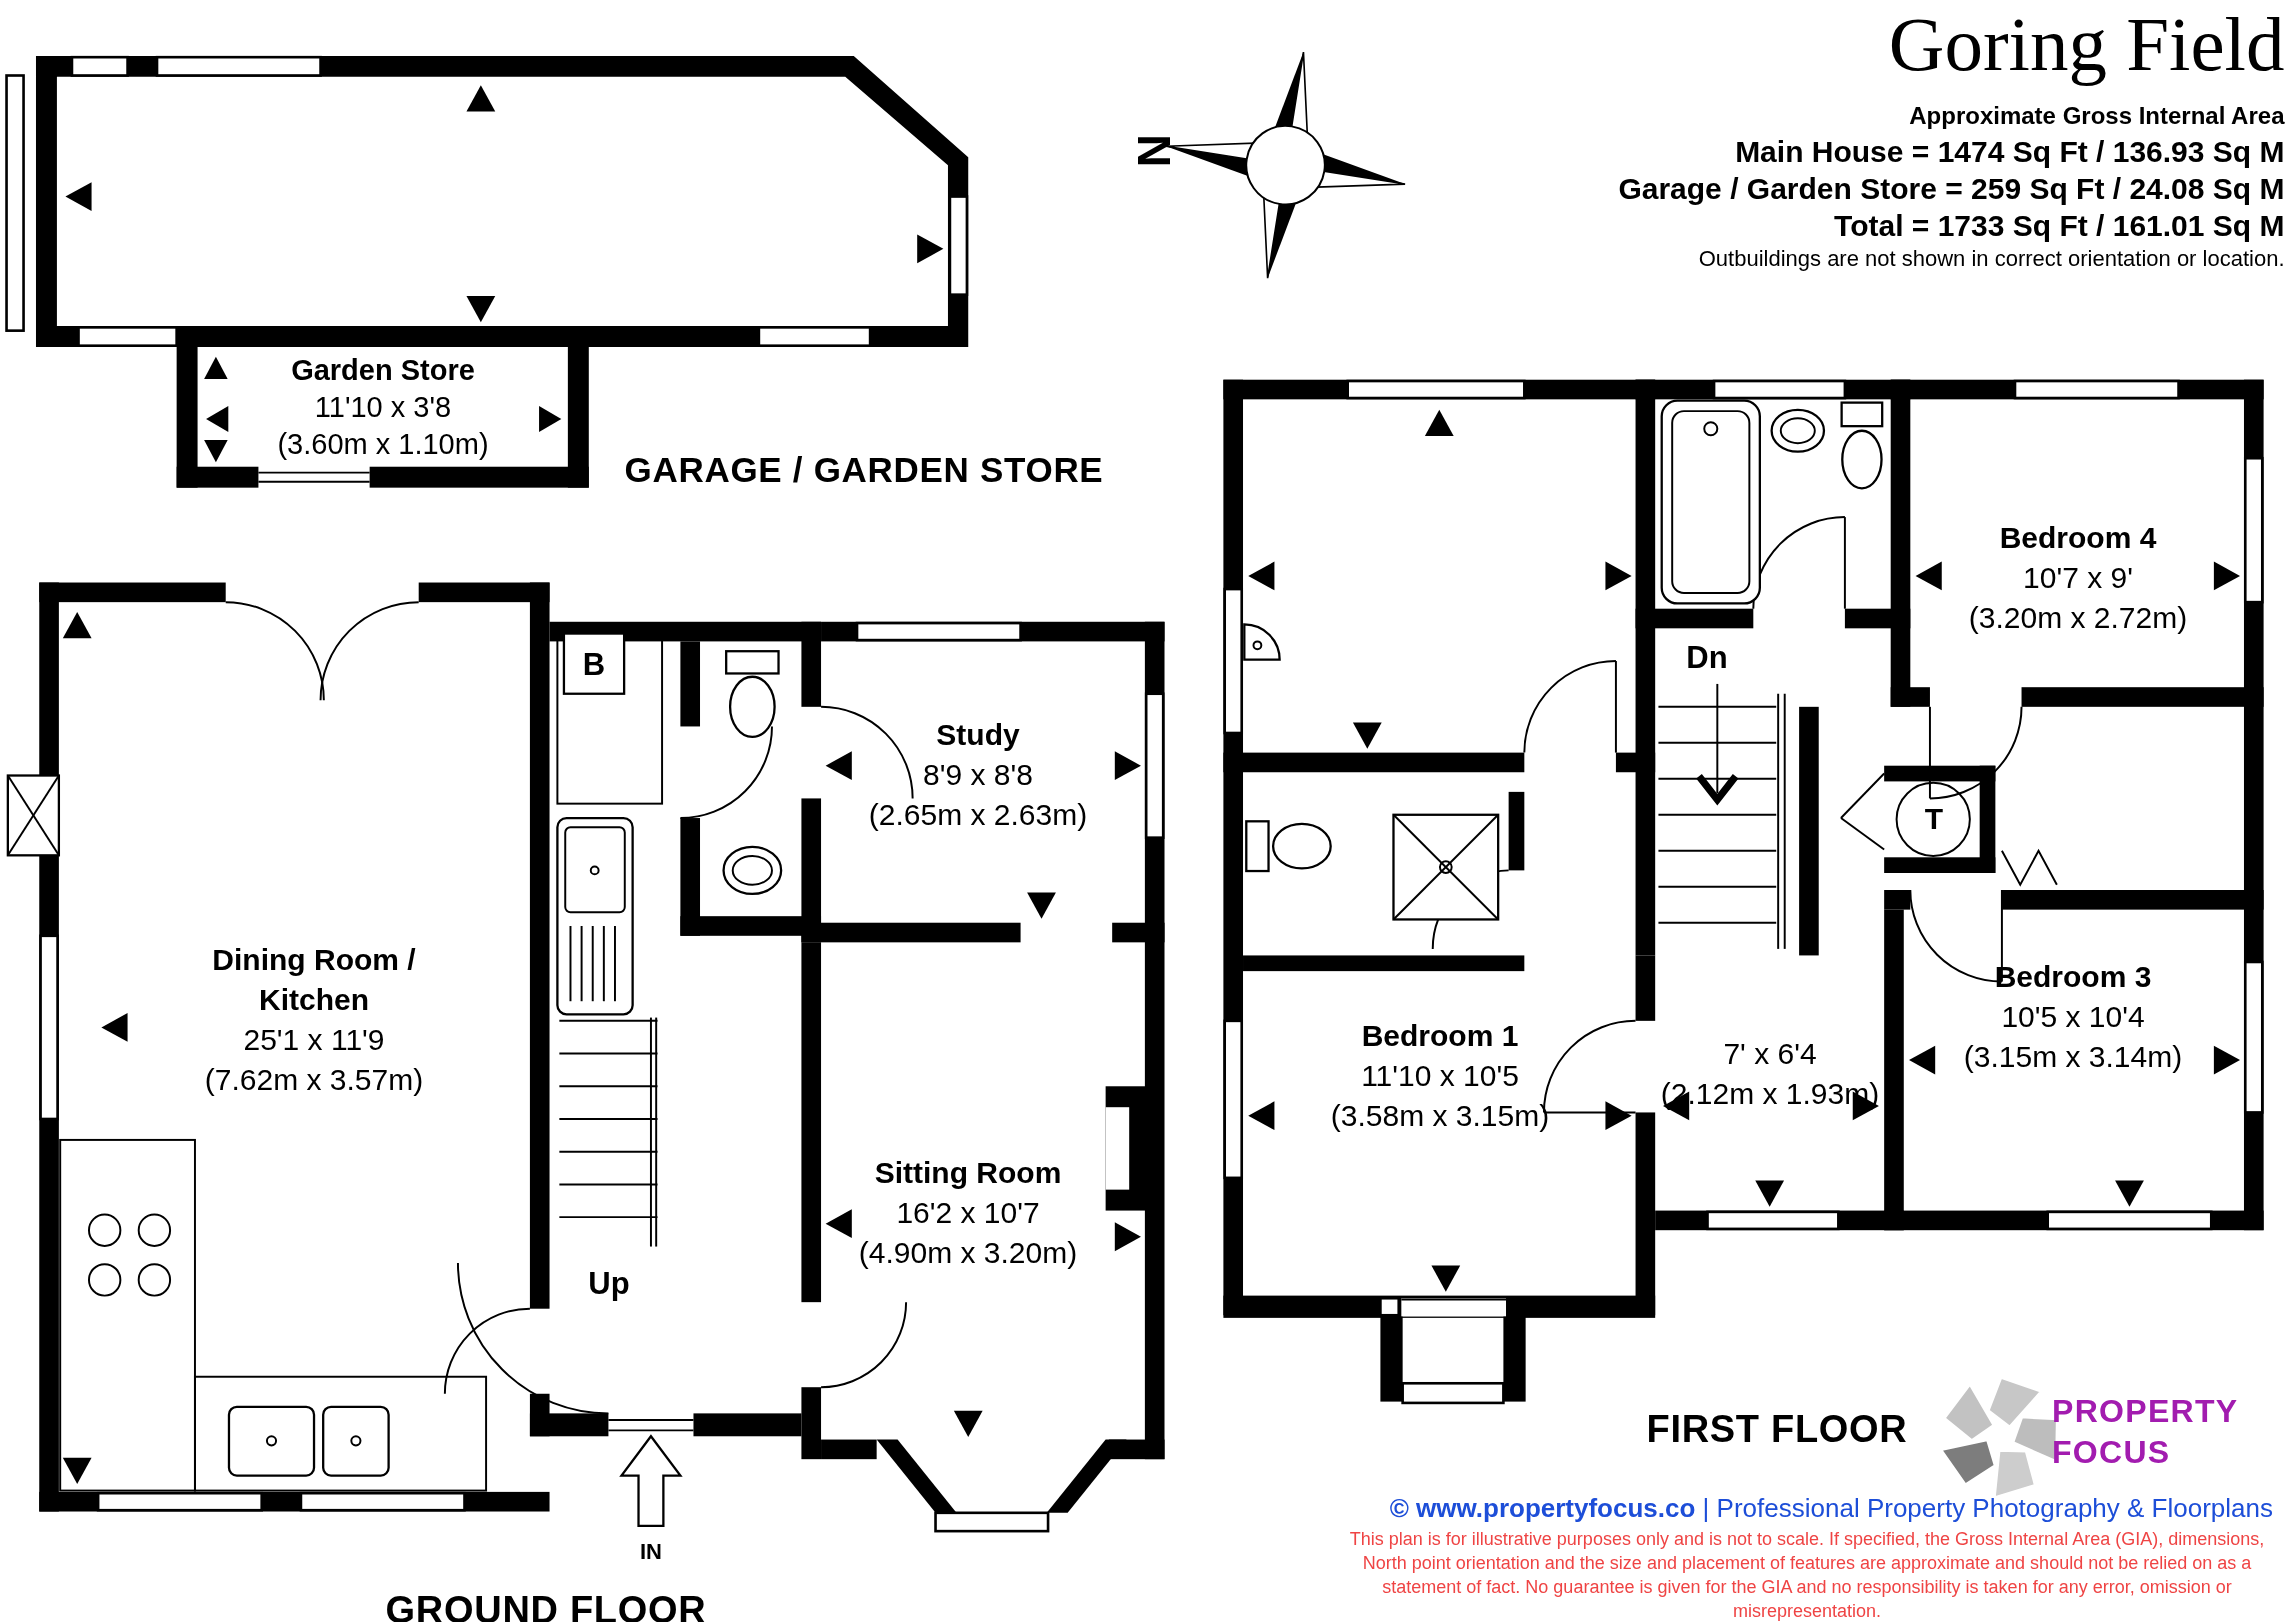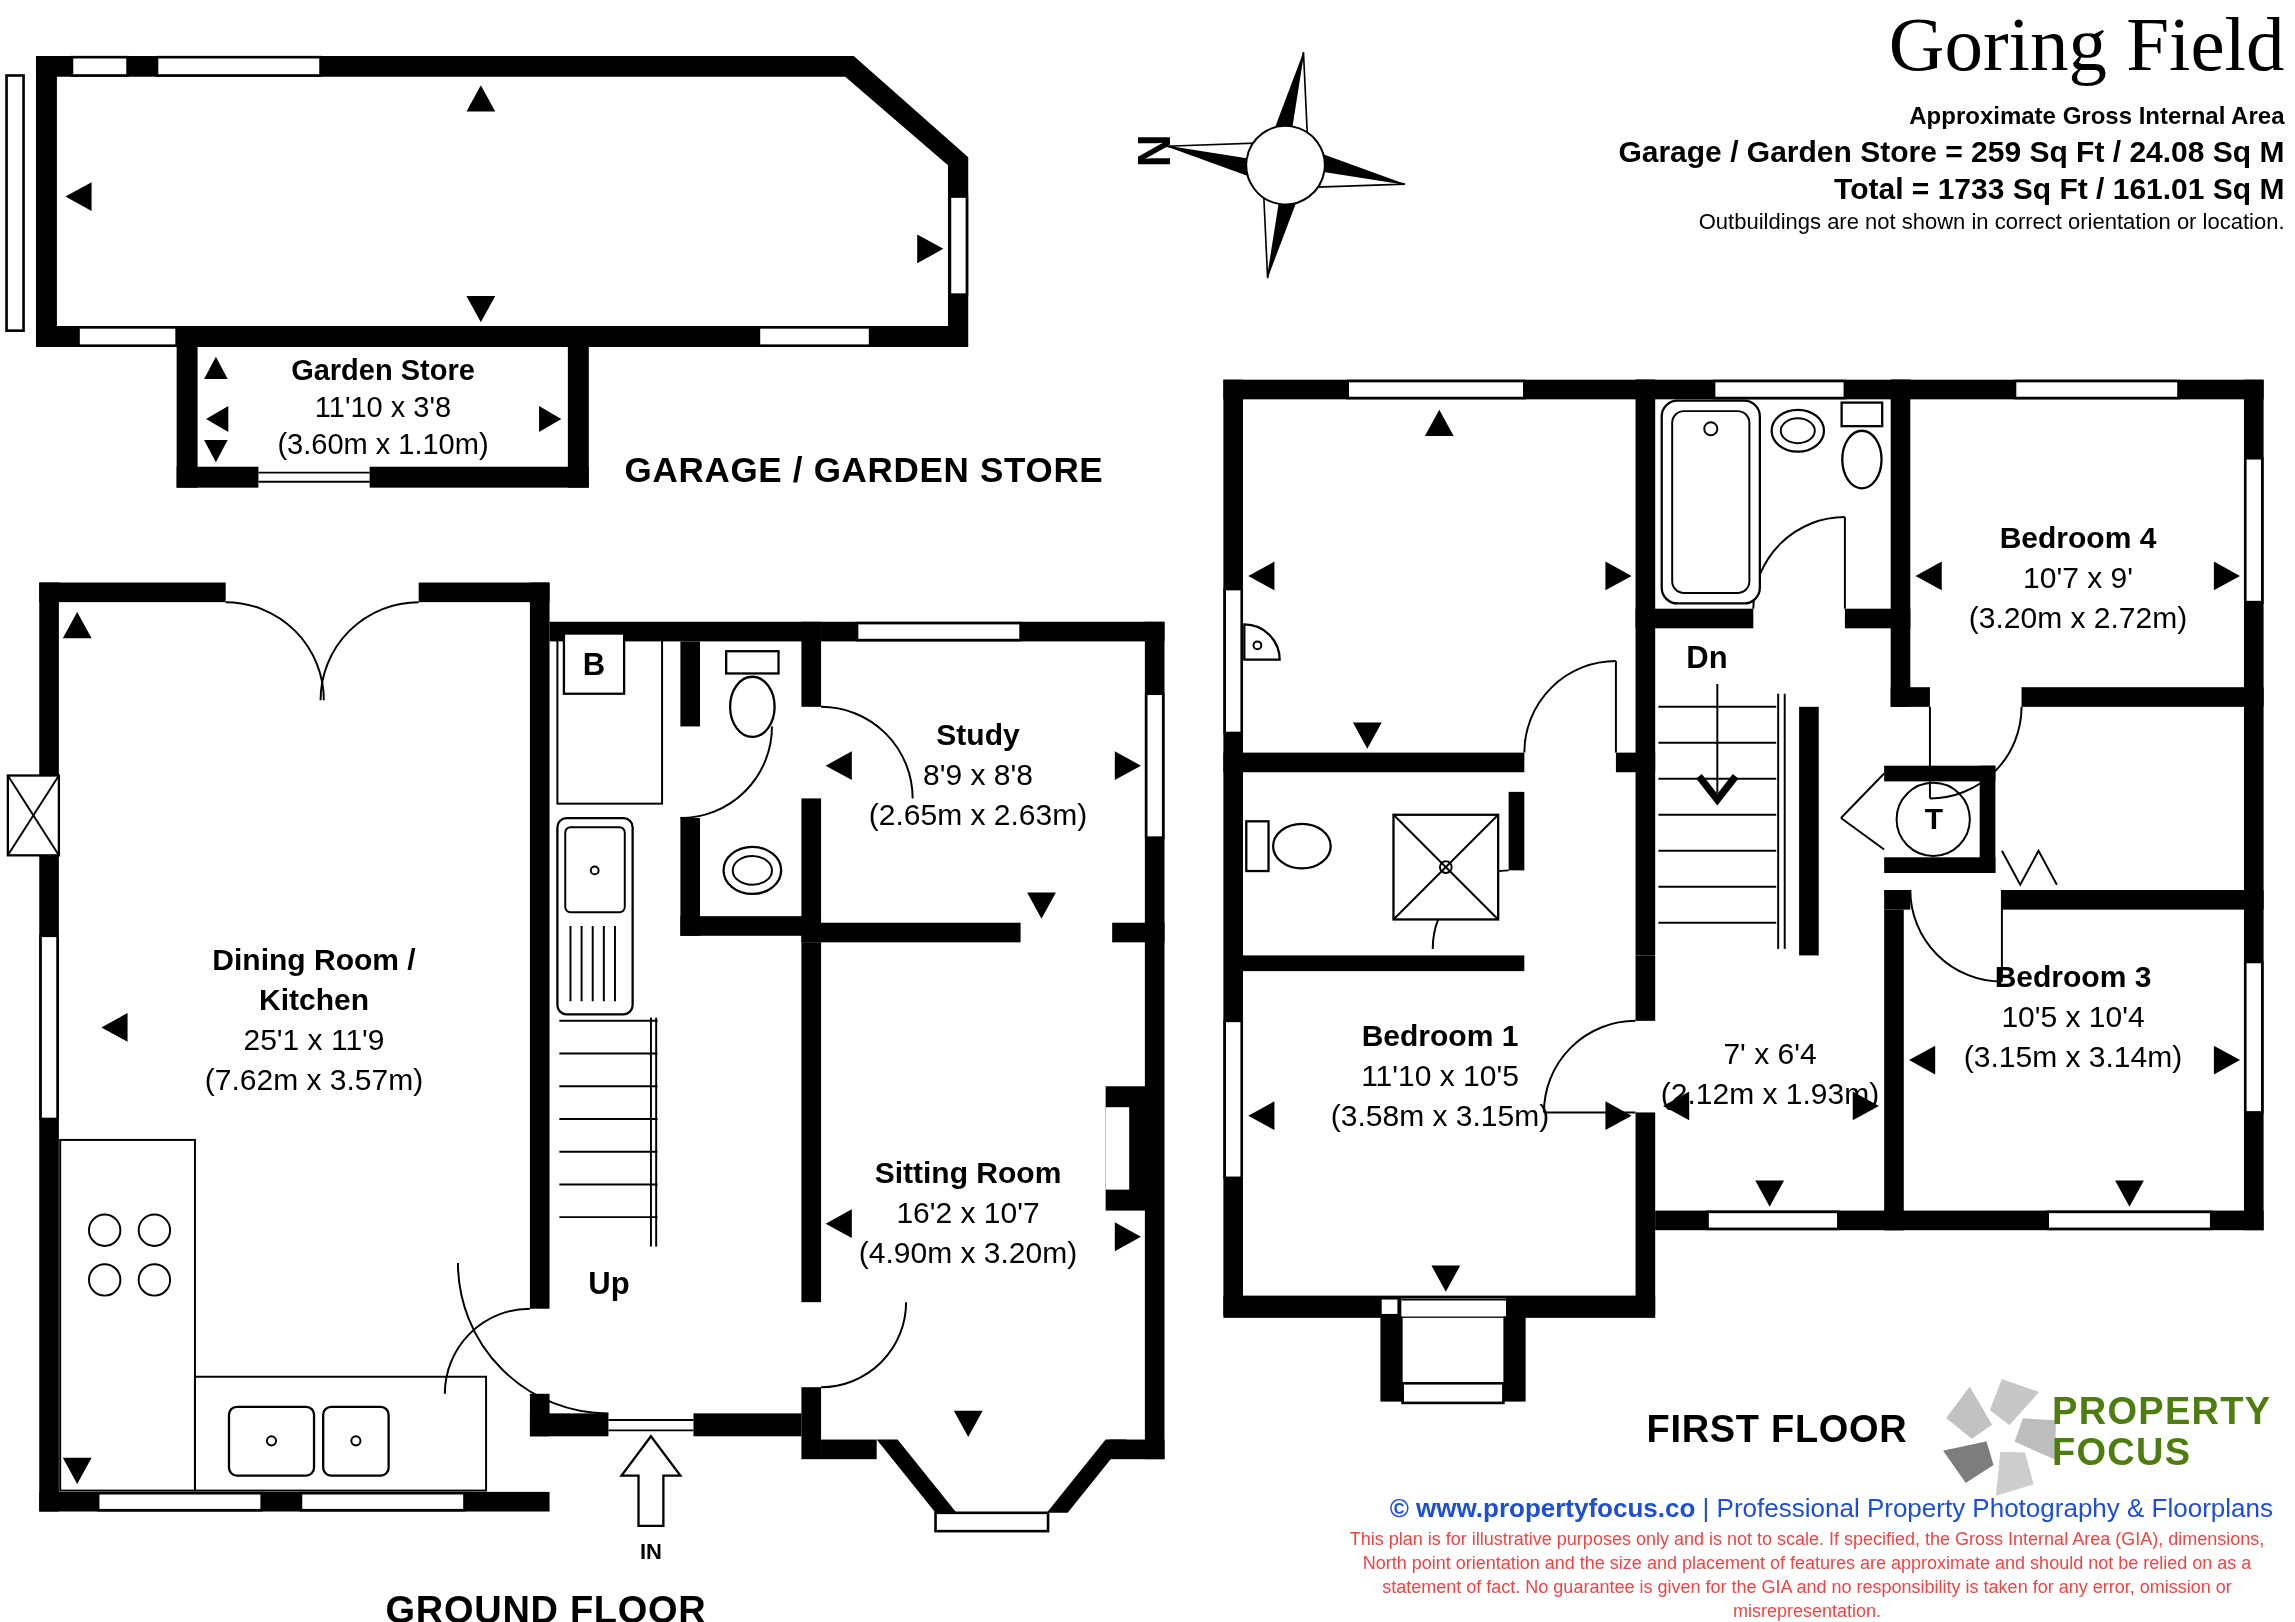--- a/index.html
+++ b/index.html
@@ -16,22 +16,22 @@
       font-size:30px;line-height:40px;white-space:nowrap;}
   .rl .nm{font-weight:700;}
   .cap{position:absolute;transform:translateX(-50%);font-weight:700;font-size:38px;
        letter-spacing:0.7px;white-space:nowrap;}
   .mk{position:absolute;transform:translate(-50%,-50%);font-weight:700;font-size:31px;}
   .titleblock{position:absolute;right:10.5px;top:3.9px;width:916px;text-align:right;}
   .titleblock .main{font-family:"Liberation Serif",serif;font-weight:400;font-size:77px;line-height:81px;}
   .titleblock .sub{font-weight:700;font-size:24px;line-height:35px;margin-top:13px;}
   .titleblock .area{font-weight:700;font-size:30px;line-height:37px;}
   .titleblock .note{font-size:22px;line-height:29px;}
-  .logo-text{position:absolute;left:2052px;top:1391px;color:#4d7c0f;font-weight:700;
-             font-size:38px;line-height:41px;letter-spacing:1.3px;}
+  .logo-text{position:absolute;left:2052px;top:1391px;color:#a21caf;font-weight:700;
+             font-size:32px;line-height:41px;letter-spacing:1.3px;}
   .credit{position:absolute;right:22px;top:1493px;color:#1d4ed8;font-size:26px;white-space:nowrap;}
   .credit b{font-weight:700;}
   .disclaimer{position:absolute;left:1328px;top:1527px;width:958px;color:#ef4444;
               font-size:18px;line-height:24px;text-align:center;}
 </style>
 </head>
 <body>
 
 <div class="stage">
 
@@ -316,20 +316,21 @@
       <path d="M0,-92 L64,-70 L14,-14 L-20,-40 Z" fill="#cdcdcd" stroke="#fff" stroke-width="6" transform="rotate(144)"></path>
       <path d="M0,-92 L64,-70 L14,-14 L-20,-40 Z" fill="#7d7d7d" stroke="#fff" stroke-width="6" transform="rotate(216)"></path>
       <path d="M0,-92 L64,-70 L14,-14 L-20,-40 Z" fill="#c2c2c2" stroke="#fff" stroke-width="6" transform="rotate(288)"></path>
     </g>
   </g>
 </svg>
 
 <div class="titleblock">
   <div class="main">Goring Field</div>
   <div class="sub">Approximate Gross Internal Area</div>
+  <div class="area">Main House = 1474 Sq Ft / 136.93 Sq M</div>
   <div class="area">Garage / Garden Store = 259 Sq Ft / 24.08 Sq M</div>
   <div class="area">Total = 1733 Sq Ft / 161.01 Sq M</div>
   <div class="note">Outbuildings are not shown in correct orientation or location.</div>
 </div>
 
 <div class="rl" style="left:383px;top:352px;font-size:29px;line-height:37px;">
   <div class="nm">Garden Store</div>
   <div>11'10 x 3'8</div>
   <div>(3.60m x 1.10m)</div>
 </div>

